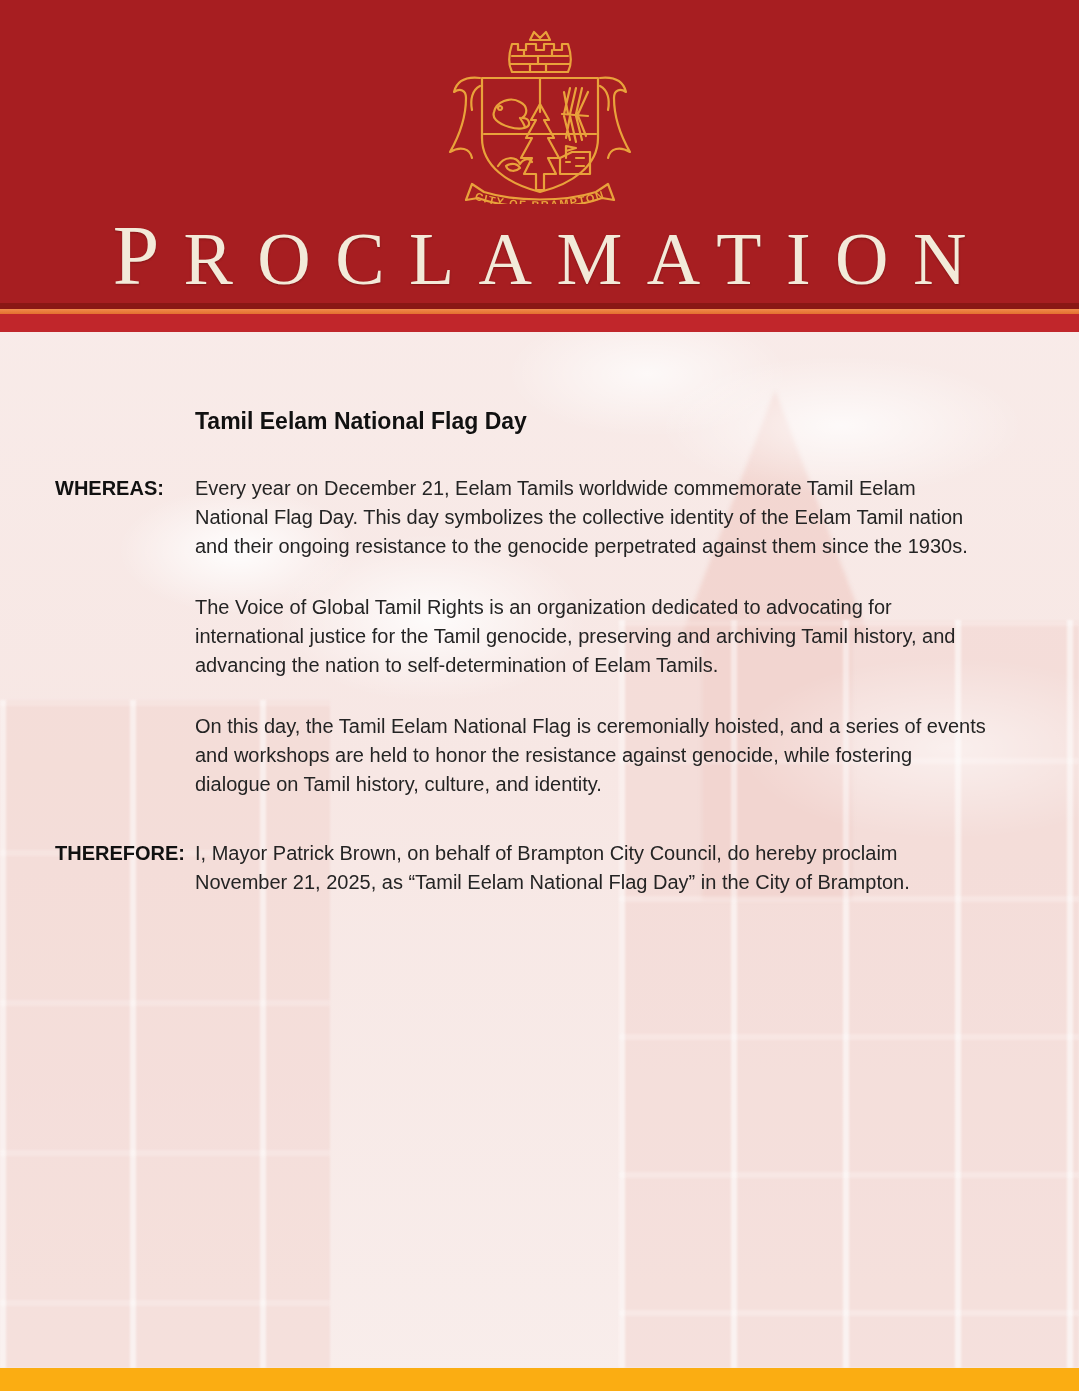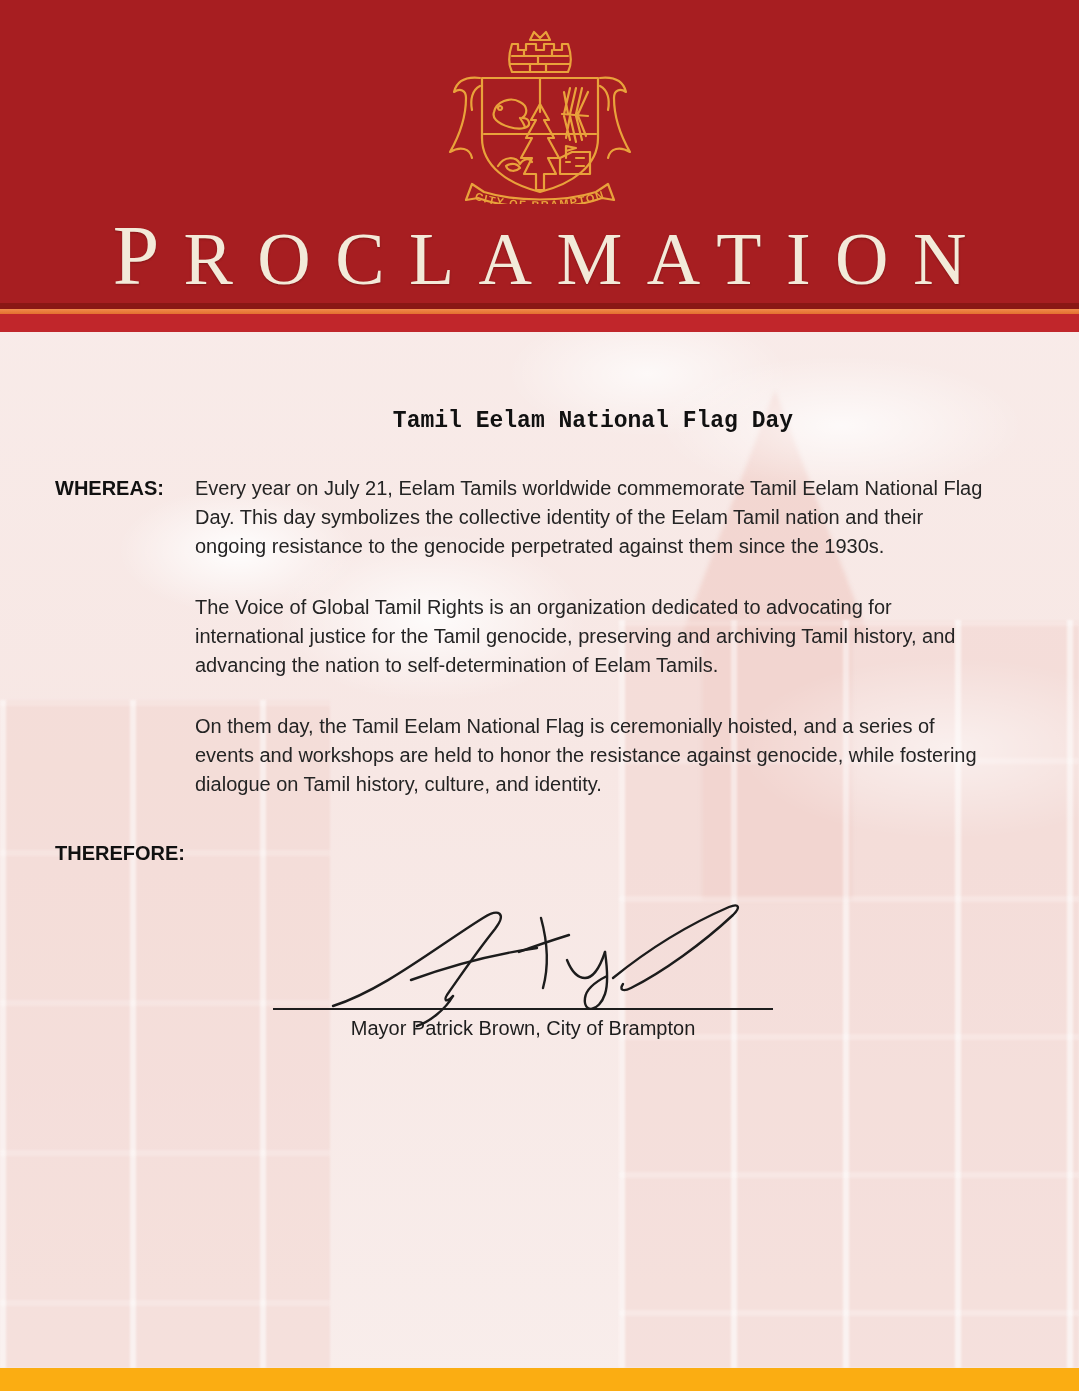--- a/index.html
+++ b/index.html
@@ -62,22 +62,22 @@
       repeating-linear-gradient(to right, rgba(255,255,255,.75) 0 6px, rgba(240,203,197,.55) 6px 130px),
       repeating-linear-gradient(to bottom, rgba(255,255,255,.7) 0 6px, rgba(242,209,204,.55) 6px 150px);
   }
 
   
   .content{
     position:absolute;top:332px;left:0;right:0;bottom:23px;z-index:2;
     padding:76px 88px 0 55px;color:#1f1f1f;
   }
   .doc-title{
-    margin:0 0 0 140px;text-align:center;
-    font-size:23px;font-weight:bold;line-height:26px;color:#111;font-family:Liberation Mono, monospace;
+    margin:0 0 0 140px;text-align:left;
+    font-size:23px;font-weight:bold;line-height:26px;color:#111;
   }
   .section{display:flex;align-items:flex-start;margin-top:40px;}
   .section + .section{}
   .section-label{
     flex:0 0 140px;font-weight:bold;font-size:20px;line-height:29px;color:#111;
   }
   .section-body{flex:1;max-width:800px;}
   .section-body p{margin:0 0 32px;font-size:20px;line-height:29px;color:#242424;}
   .section-body p:last-child{margin-bottom:0;}
 
@@ -169,41 +169,29 @@
   <div class="wm wm-bldg-right"></div>
   <div class="wm wm-bldg-left"></div>
   <div class="wm wm-clouds"></div>
 
   <div class="content">
     <h2 class="doc-title">Tamil Eelam National Flag Day</h2>
 
     <div class="section">
       <div class="section-label">WHEREAS:</div>
       <div class="section-body">
-        <p>Every year on July 21, Eelam Tamils worldwide commemorate Tamil Eelam National Flag Day. This day symbolizes the collective identity of the Eelam Tamil nation and their ongoing resistance to the genocide perpetrated against them since the 1930s.</p>
+        <p>Every year on December 21, Eelam Tamils worldwide commemorate Tamil Eelam National Flag Day. This day symbolizes the collective identity of the Eelam Tamil nation and their ongoing resistance to the genocide perpetrated against them since the 1930s.</p>
         <p>The Voice of Global Tamil Rights is an organization dedicated to advocating for international justice for the Tamil genocide, preserving and archiving Tamil history, and advancing the nation to self-determination of Eelam Tamils.</p>
-        <p>On them day, the Tamil Eelam National Flag is ceremonially hoisted, and a series of events and workshops are held to honor the resistance against genocide, while fostering dialogue on Tamil history, culture, and identity.</p>
+        <p>On this day, the Tamil Eelam National Flag is ceremonially hoisted, and a series of events and workshops are held to honor the resistance against genocide, while fostering dialogue on Tamil history, culture, and identity.</p>
       </div>
     </div>
 
     <div class="section">
       <div class="section-label">THEREFORE:</div>
+      <div class="section-body">
+        <p>I, Mayor Patrick Brown, on behalf of Brampton City Council, do hereby proclaim November 21, 2025, as “Tamil Eelam National Flag Day” in the City of Brampton.</p>
+      </div>
     </div>
 
-    <div class="sig-wrap">
-      <svg class="sig-script" width="420" height="140" viewBox="0 0 420 140" fill="none" stroke="#1c1c1c" stroke-width="2.4" stroke-linecap="round">
-        <path d="M10,116 C60,100 112,58 160,28 C176,18 184,23 172,39 C152,64 136,88 126,102 C120,110 122,114 130,106"></path>
-        <path d="M130,106 C122,120 106,132 94,136"></path>
-        <path d="M88,90 C132,74 172,64 214,58"></path>
-        <path d="M218,28 C224,50 226,76 220,98"></path>
-        <path d="M196,62 C212,56 230,50 246,45"></path>
-        <path d="M244,70 C248,80 254,88 262,88 C272,88 278,74 282,62"></path>
-        <path d="M282,62 C284,76 286,92 282,104 C276,122 260,124 262,108 C263,100 272,92 284,86"></path>
-        <path d="M290,88 C322,62 362,36 406,17 C416,13 418,17 410,25 C380,53 340,82 308,98 C300,102 296,100 300,94"></path>
-      </svg>
-      <div class="sig-space"></div>
-      <div class="sig-line"></div>
-      <div class="sig-caption">Mayor Patrick Brown, City of Brampton</div>
-    </div>
   </div>
 
   <div class="footer-stripe"></div>
 </div>
 
 </body></html>

